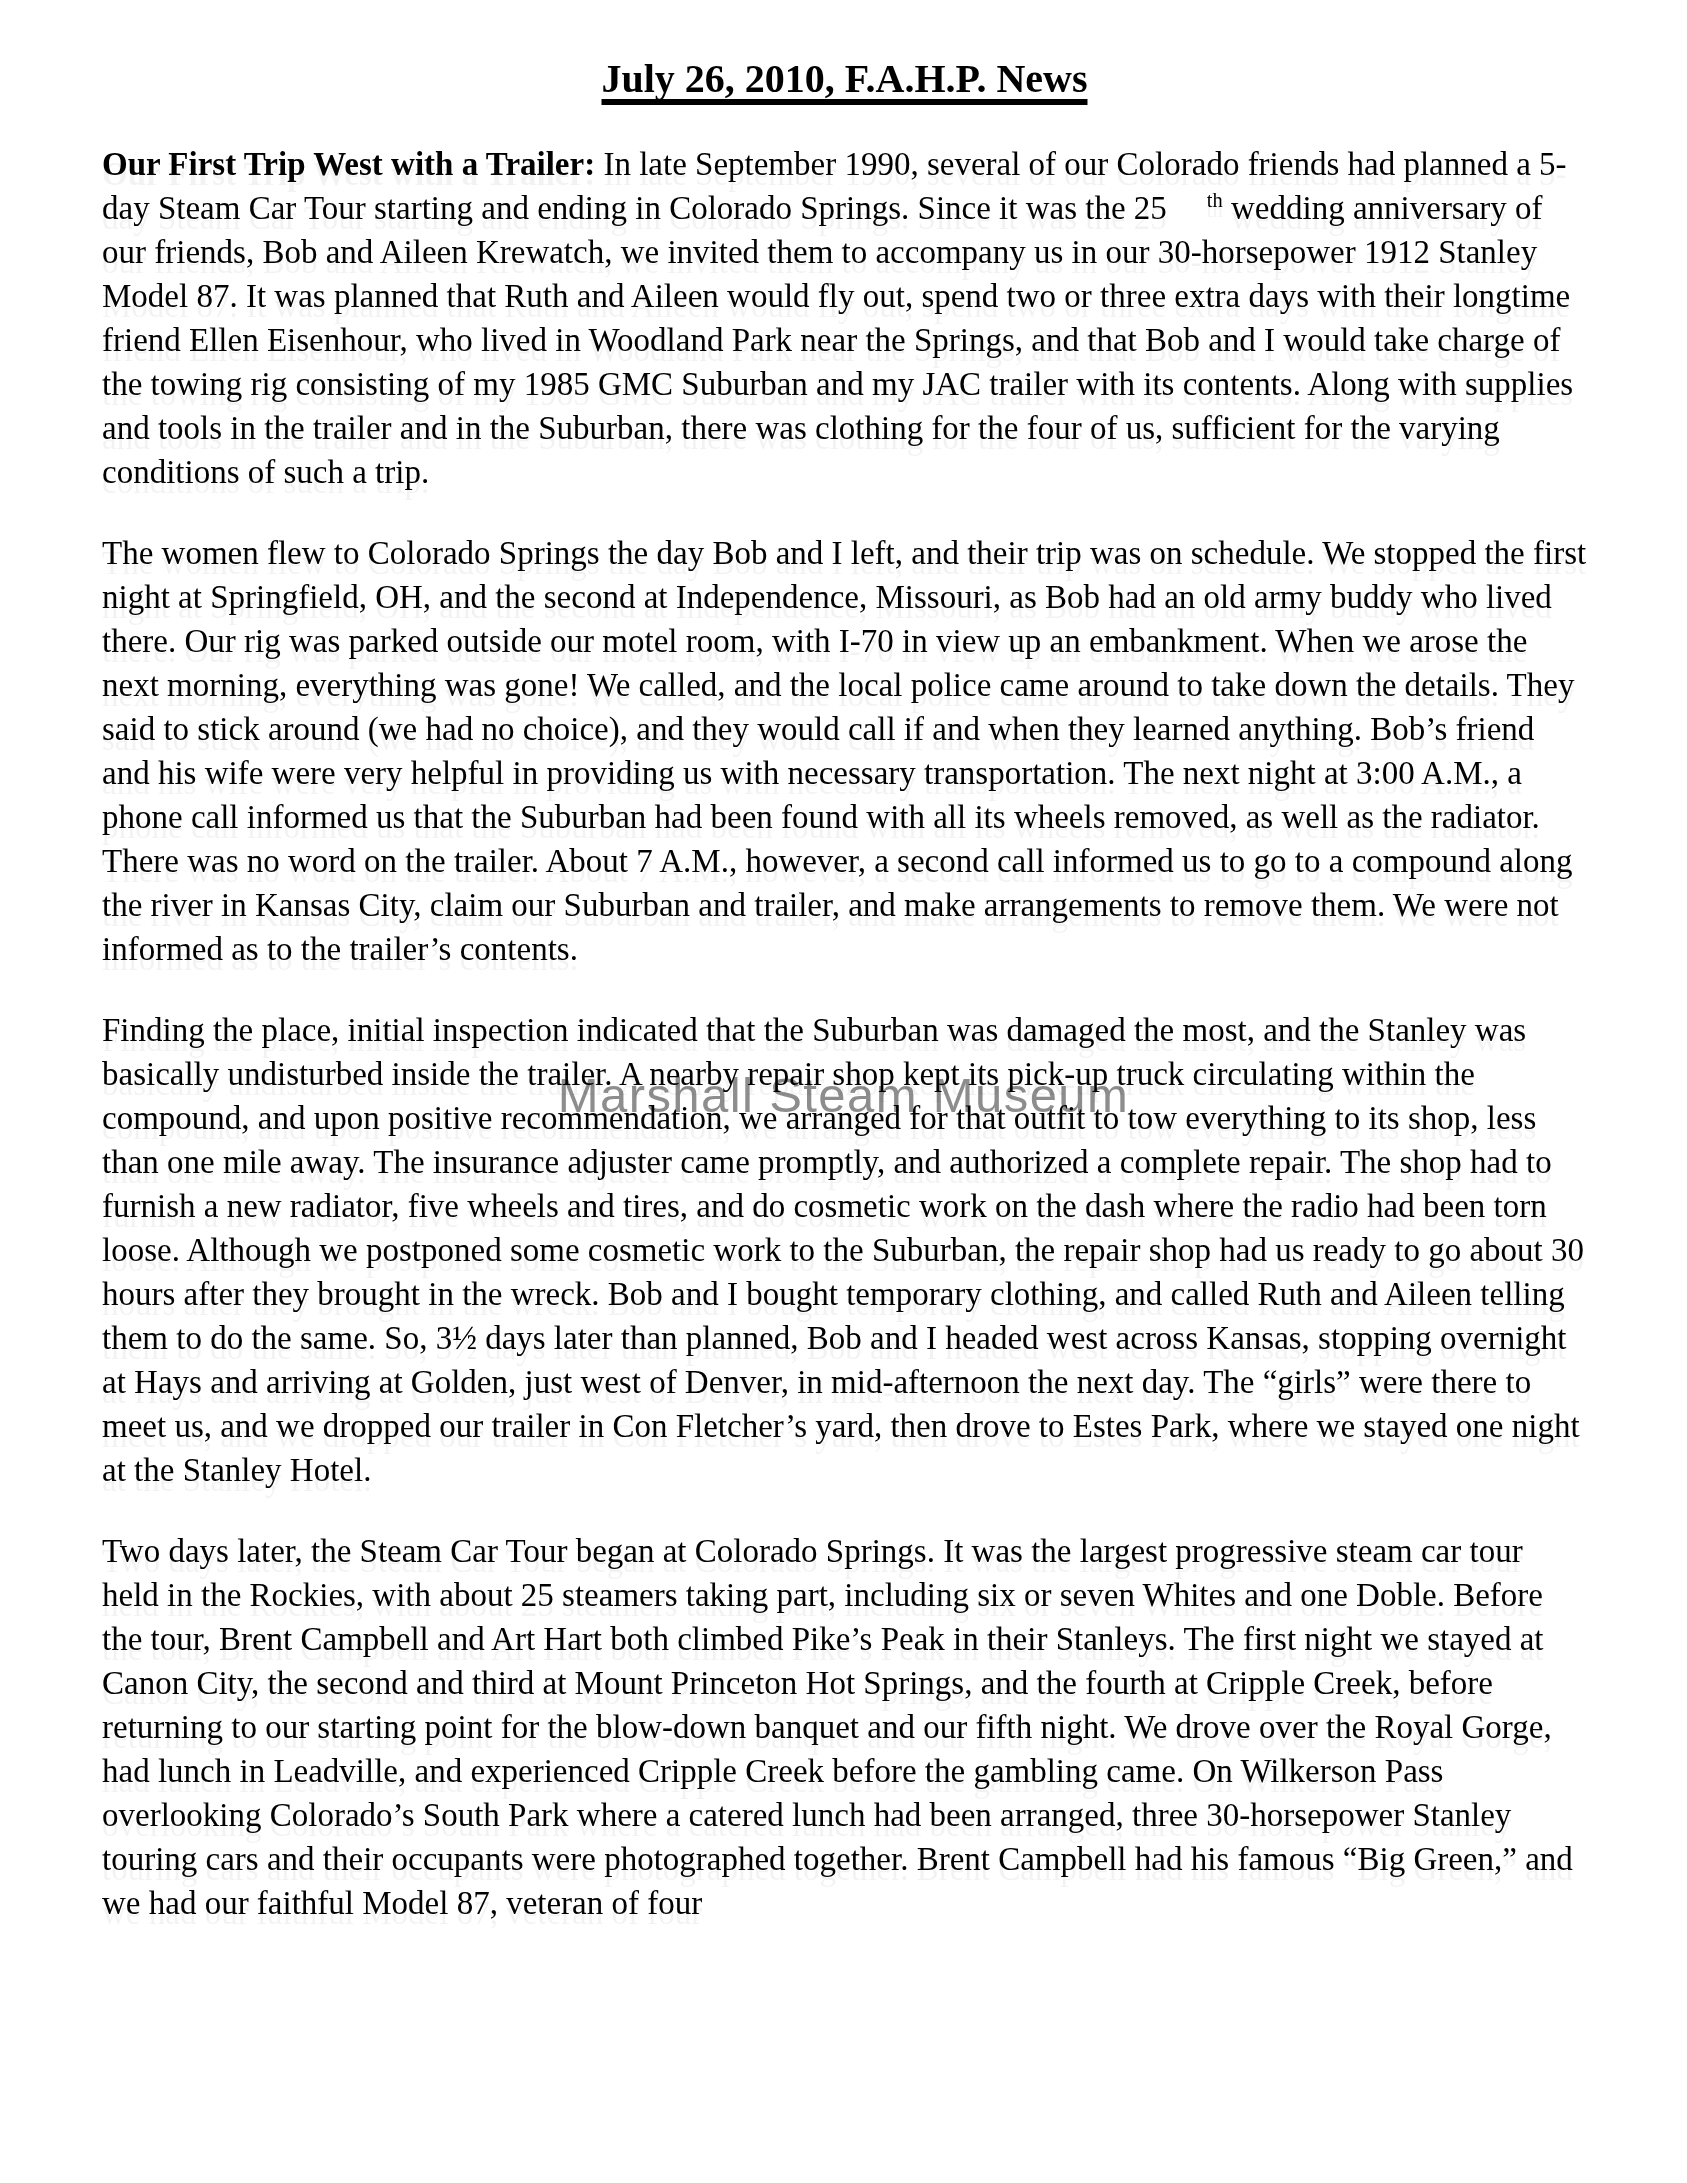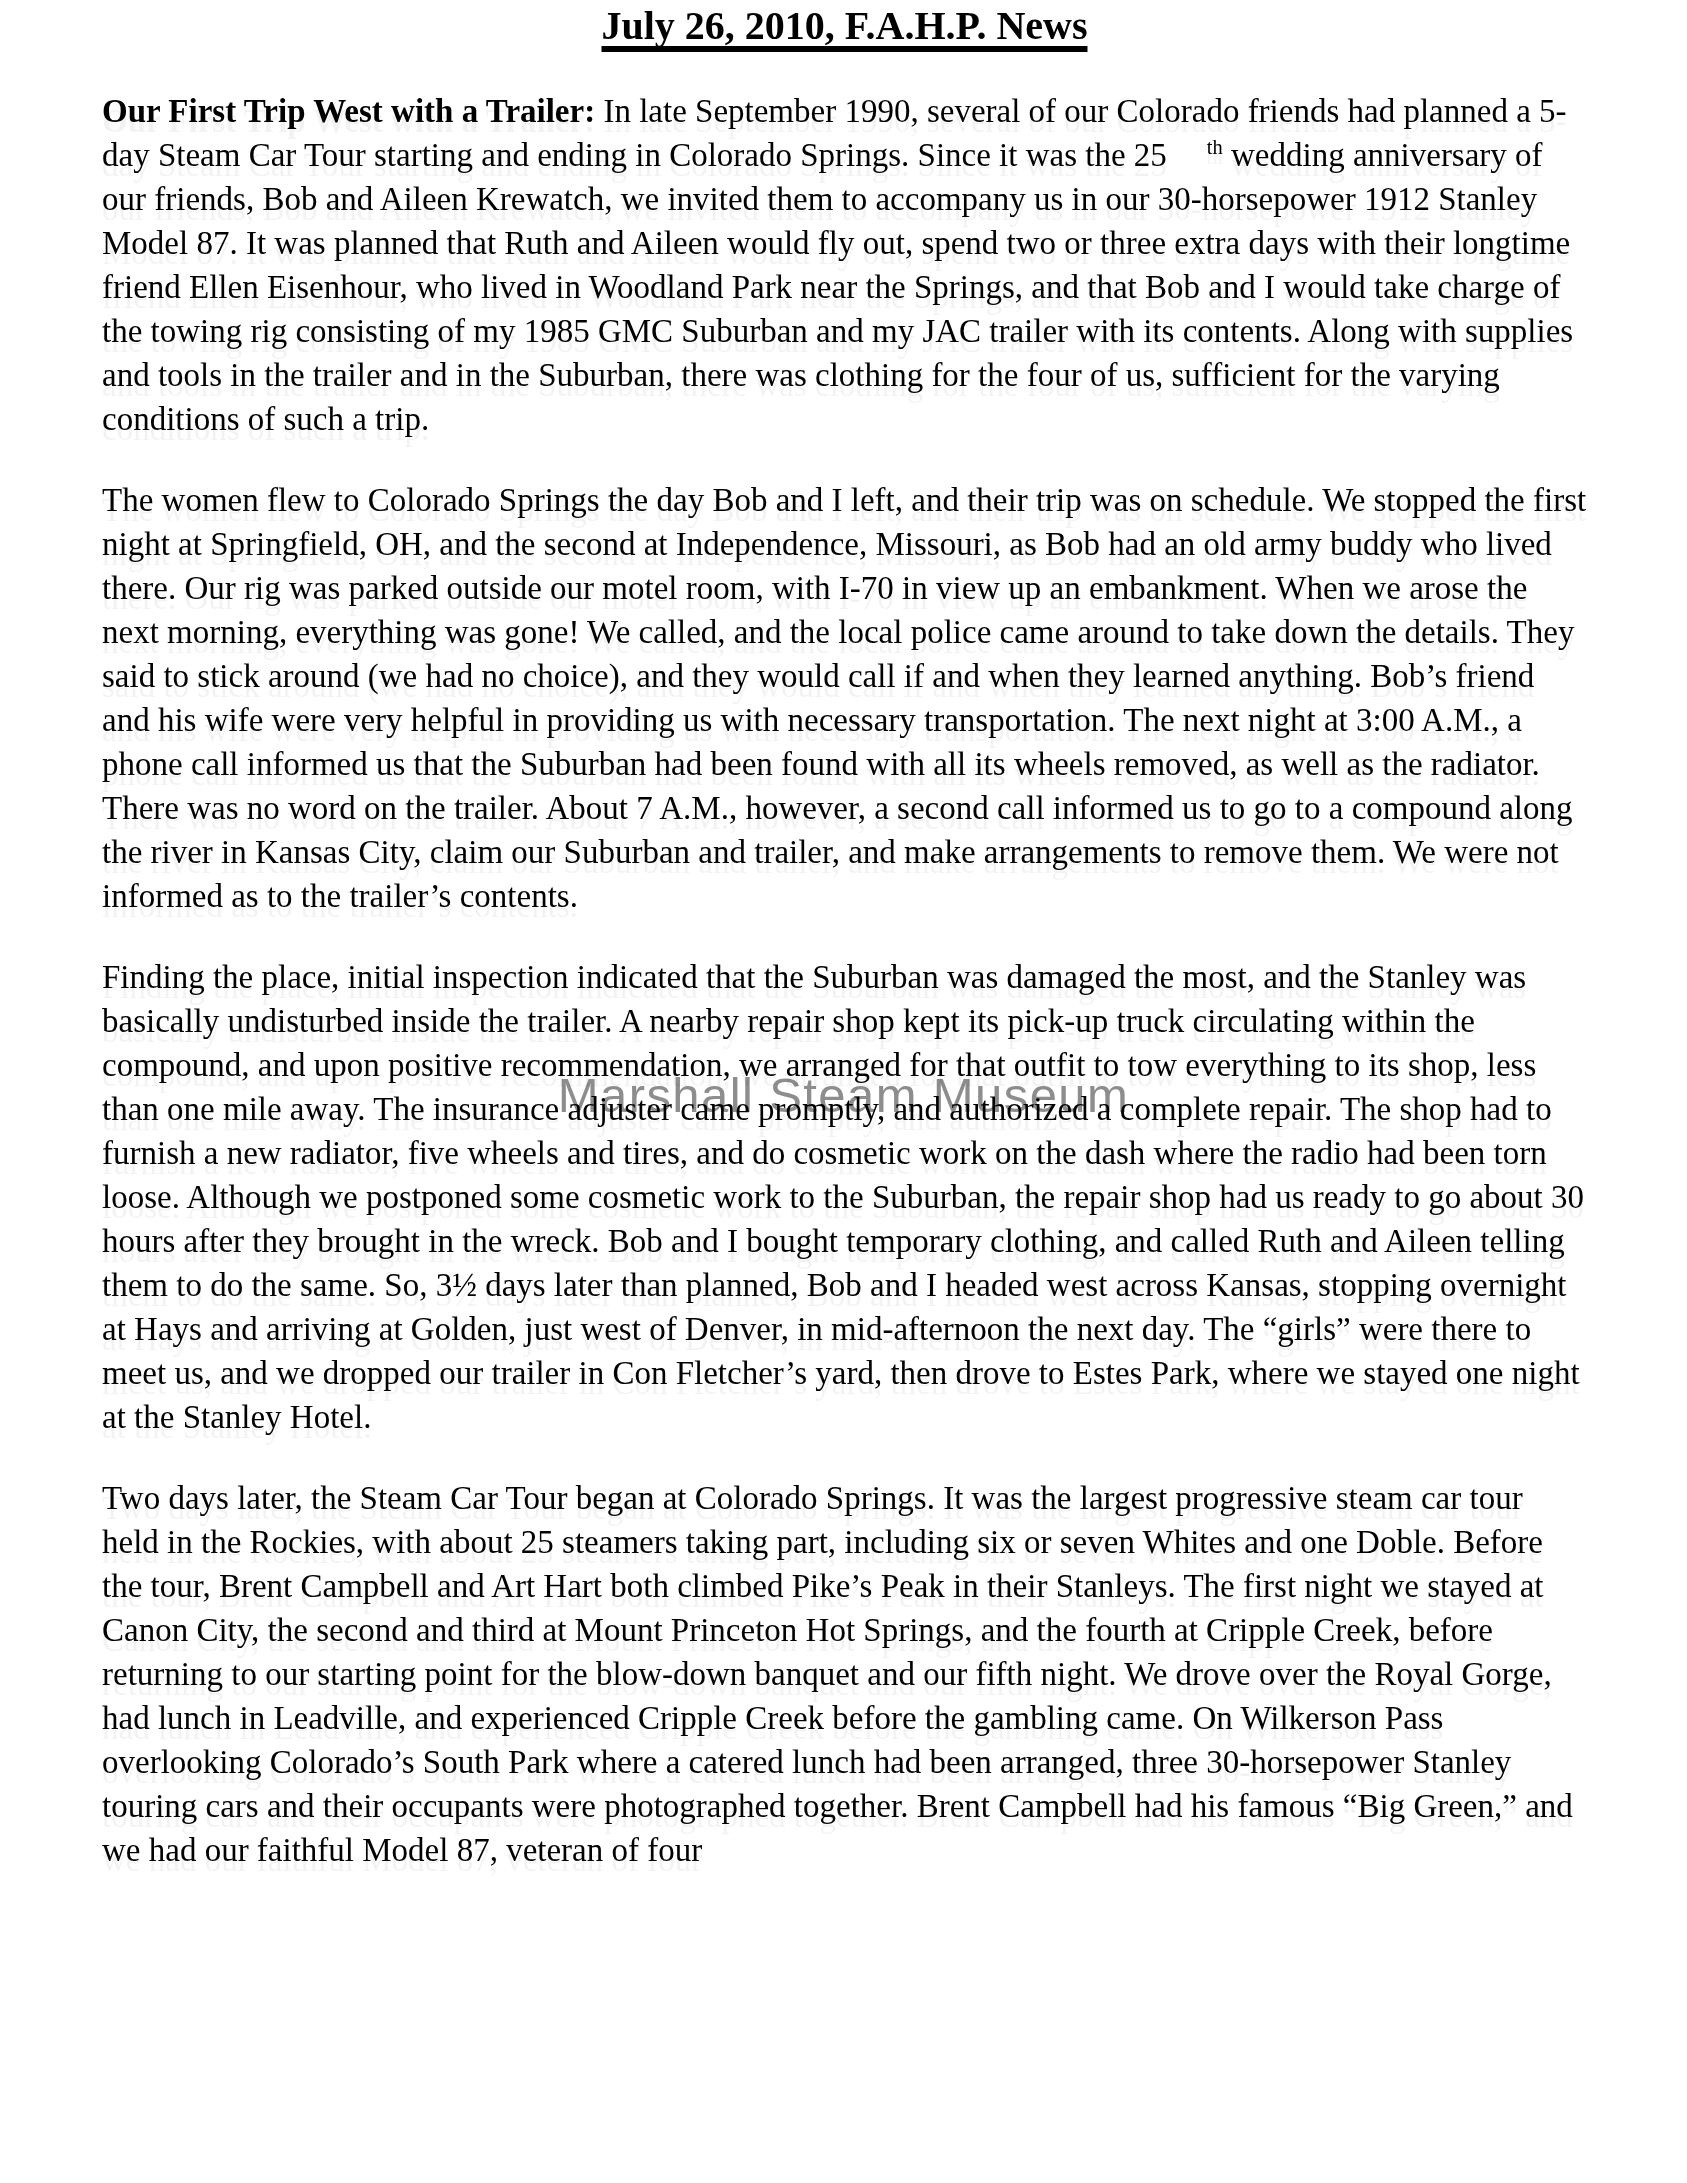--- a/index.html
+++ b/index.html
@@ -26,20 +26,21 @@
     letter-spacing: 1.4px;
     color: #8d8d8d;
     white-space: nowrap;
     z-index: 0;
   }
   .content {
     position: absolute;
     left: 102px;
     top: 0;
     width: 1485px;
+    padding-top: 53px;
     z-index: 1;
   }
   .title {
     margin: 0 0 38px 0;
     text-align: center;
     font-size: 40px;
     line-height: 51px;
     font-weight: bold;
   }
   .title-text {

